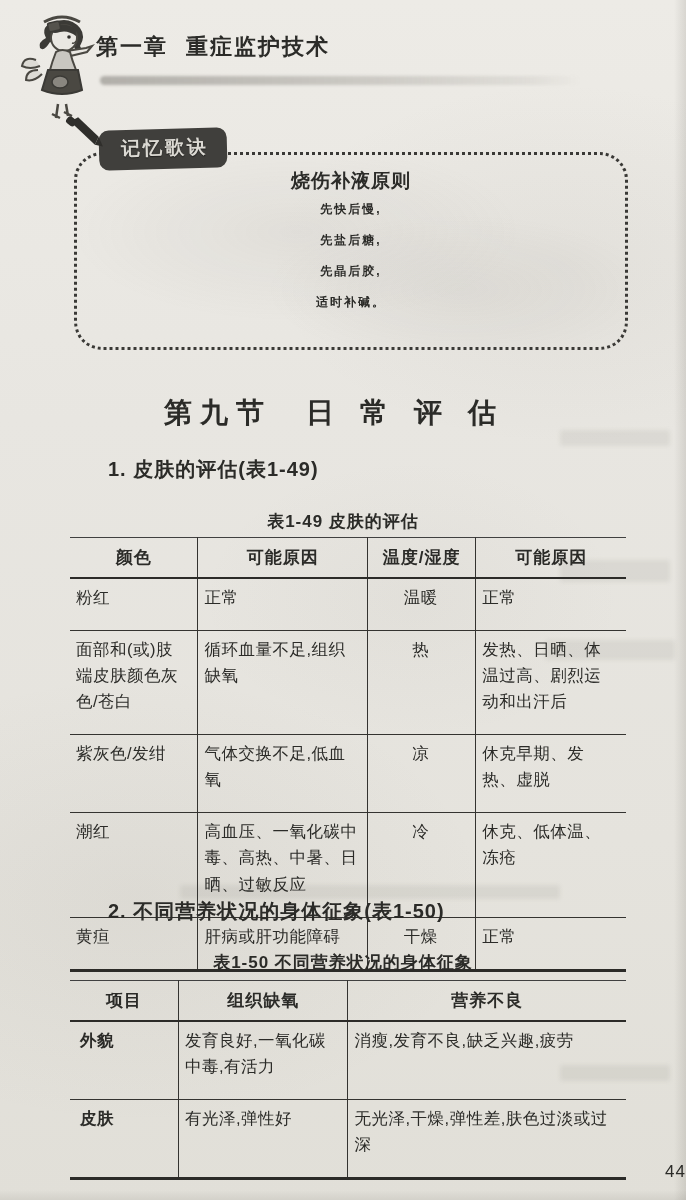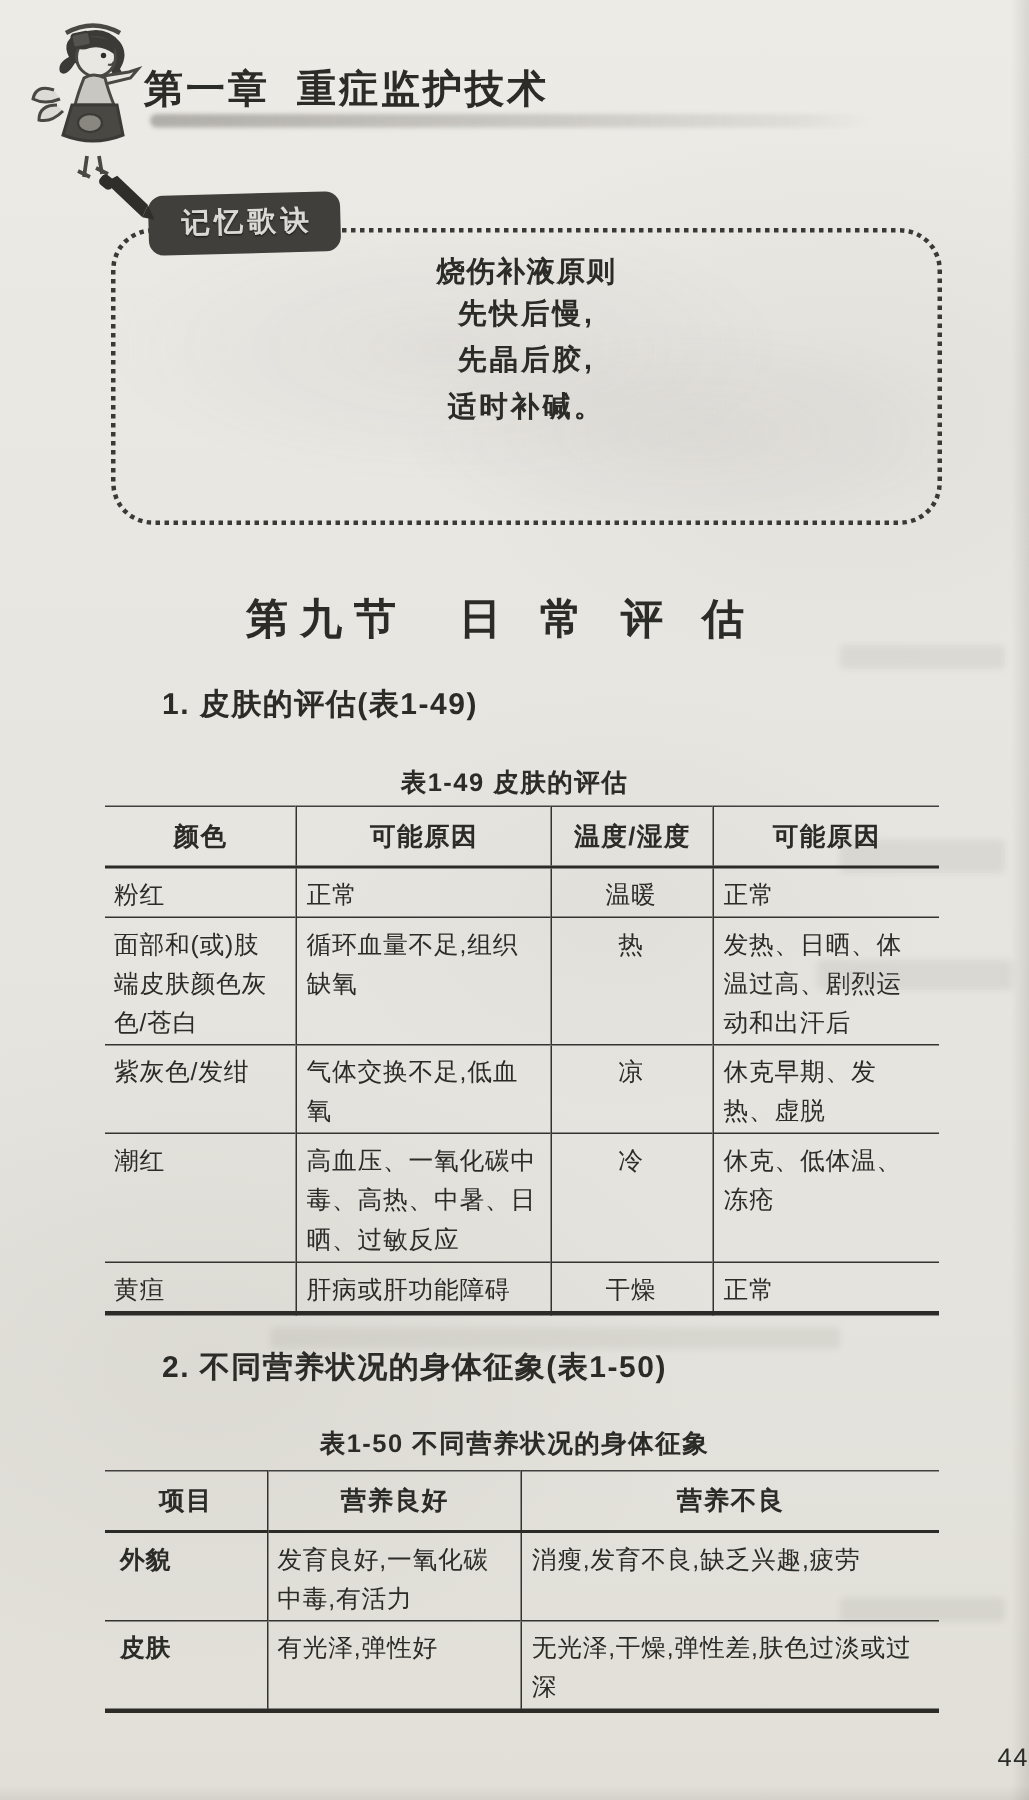--- a/index.html
+++ b/index.html
@@ -15,41 +15,41 @@
       linear-gradient(180deg,#edebe6 0%,#e8e6e1 35%,#e5e3dd 70%,#e1dfd8 100%);
   }
   .edge-vignette-right { position:absolute; top:0; right:0; width:12px; height:100%;
     background:linear-gradient(90deg, transparent, rgba(90,86,78,0.14)); }
   .edge-vignette-bottom { position:absolute; left:0; bottom:0; width:100%; height:10px;
     background:linear-gradient(180deg, transparent, rgba(90,86,78,0.10)); }
   .bleed { position:absolute; background:rgba(110,106,98,0.10); filter:blur(2px); border-radius:3px; }
 
   
   .mascot { position:absolute; top:8px; left:14px; }
-  .chapter-header { position:absolute; top:42px; left:96px; font-size:26px; font-weight:bold;
+  .chapter-header { position:absolute; top:32px; left:96px; font-size:22px; font-weight:bold;
     letter-spacing:2px; white-space:nowrap; }
   .chapter-header .gap { display:inline-block; width:18px; }
   .header-smudge { position:absolute; top:76px; left:100px; width:480px; height:9px; border-radius:5px;
     background:linear-gradient(90deg, rgba(95,92,86,0.42), rgba(120,117,110,0.28) 55%, rgba(140,137,130,0.12) 90%, transparent);
     filter:blur(1.4px); }
 
   
   .memory-box { position:absolute; top:152px; left:74px; width:548px; height:192px;
     border:3px dotted #3a3936; border-radius:28px;
     background:
       radial-gradient(ellipse 300px 120px at 40% 40%, rgba(120,116,108,0.08), transparent 75%),
       radial-gradient(ellipse 260px 100px at 70% 70%, rgba(120,116,108,0.07), transparent 75%);
   }
   .memory-badge { position:absolute; top:-26px; left:22px; background:#403f3c; color:#dbd9d3;
     font-size:19px; font-weight:bold; letter-spacing:3px; padding:6px 18px 8px 22px;
     border-radius:10px; transform:rotate(-1.5deg);
     text-shadow:0 1px 1px rgba(0,0,0,0.5); }
   .badge-pen { position:absolute; left:-34px; top:-16px; }
   .mem-title { text-align:center; margin-top:13px; font-size:19px; font-weight:bold; letter-spacing:1px; }
-  .mem-line { text-align:center; font-size:19px; font-weight:bold; line-height:31px; letter-spacing:2px; }
+  .mem-line { text-align:center; font-size:12px; font-weight:bold; line-height:31px; letter-spacing:2px; }
 
   
   .section-title { position:absolute; top:394px; left:0; width:100%; text-align:center;
     font-family:"Liberation Serif","DejaVu Serif",serif; font-size:28px; font-weight:bold; }
   .section-title .prefix { letter-spacing:8px; }
   .section-title .wide-gap { display:inline-block; width:34px; }
   .section-title .name { letter-spacing:26px; }
 
   .sub-heading { position:absolute; font-size:20px; font-weight:bold; letter-spacing:1px; }
   #heading-1 { top:456px; left:108px; }
@@ -60,21 +60,21 @@
   #caption-1 { top:510px; }
   #caption-2 { top:951px; }
 
   
   table.book-table { position:absolute; left:70px; width:556px; border-collapse:collapse;
     border-top:1px solid #404040; border-bottom:3px solid #2c2b28; table-layout:fixed; }
   #table-1 { top:537px; }
   #table-2 { top:980px; }
   .book-table th { border-bottom:2px solid #2c2b28; padding:8px 4px; font-size:17px;
     font-weight:bold; text-align:center; letter-spacing:1px; }
-  .book-table td { border-top:1.5px solid #343330; padding:5px 8px 1px 6px; font-size:16.5px;
+  .book-table td { border-top:1.5px solid #343330; padding:5px 8px 20px 6px; font-size:16.5px;
     line-height:1.58; vertical-align:top; text-align:left; letter-spacing:0.5px; font-weight:500; }
   .book-table th + th, .book-table td + td { border-left:1.5px solid #343330; }
   #table-1 td:nth-child(3) { text-align:center; }
   #table-2 td:nth-child(1) { text-align:left; padding-left:10px;font-weight:bold; }
 
   .page-number { position:absolute; top:1162px; left:0; width:100%; text-align:right;
     font-size:17px; letter-spacing:1px; }
 </style>
 </head>
 <body>
@@ -115,20 +115,21 @@
   <div class="memory-badge">
     <svg class="badge-pen" width="40" height="40" viewBox="0 0 40 40">
       <path d="M6 6 L14 2 L34 22 L30 30 Z" fill="#2f2e2b"></path>
       <path d="M30 30 L34 22 L38 32 Z" fill="#2f2e2b"></path>
       <rect x="2" y="2" width="10" height="8" rx="3" fill="#2f2e2b" transform="rotate(40 7 6)"></rect>
     </svg>
     <span>记忆歌诀</span>
   </div>
   <div class="mem-title">烧伤补液原则</div>
   <div class="mem-line">先快后慢,</div>
+  <div class="mem-line">先盐后糖,</div>
   <div class="mem-line">先晶后胶,</div>
   <div class="mem-line">适时补碱。</div>
 </div>
 
 <div class="section-title">
   <span class="prefix">第九节</span><span class="wide-gap"></span><span class="name">日常评估</span>
 </div>
 
 <div class="sub-heading" id="heading-1">1. 皮肤的评估(表1-49)</div>
 <div class="table-caption" id="caption-1">表1-49  皮肤的评估</div>
@@ -185,21 +186,21 @@
 <div class="table-caption" id="caption-2">表1-50  不同营养状况的身体征象</div>
 <table class="book-table" id="table-2">
   <colgroup>
       <col style="width:19.5%">
       <col style="width:30.5%">
       <col style="width:50%">
     </colgroup>
   <thead>
       <tr>
         <th>项目</th>
-        <th>营养良好</th>
+        <th>组织缺氧</th>
         <th>营养不良</th>
       </tr>
     </thead>
   <tbody>
       <tr>
         <td>外貌</td>
         <td>发育良好,一氧化碳中毒,有活力</td>
         <td>消瘦,发育不良,缺乏兴趣,疲劳</td>
       </tr>
       <tr>

